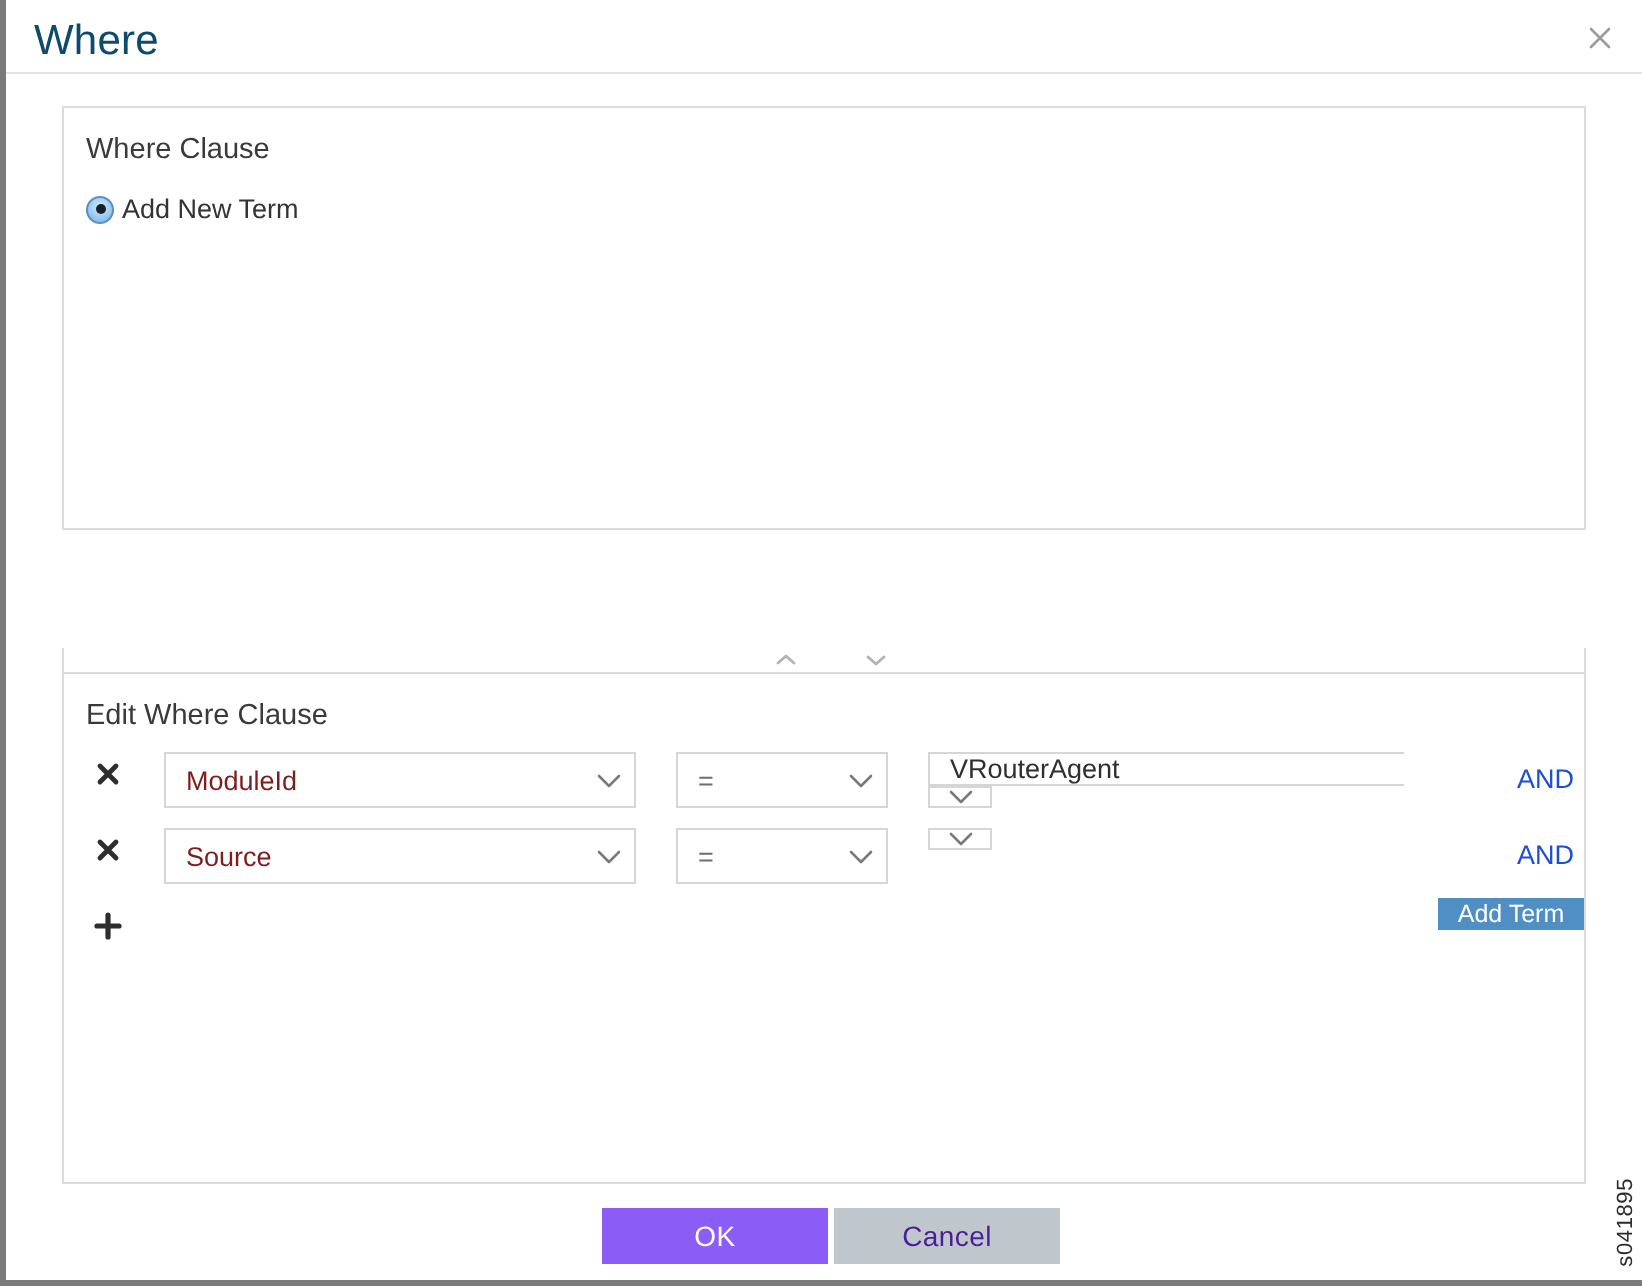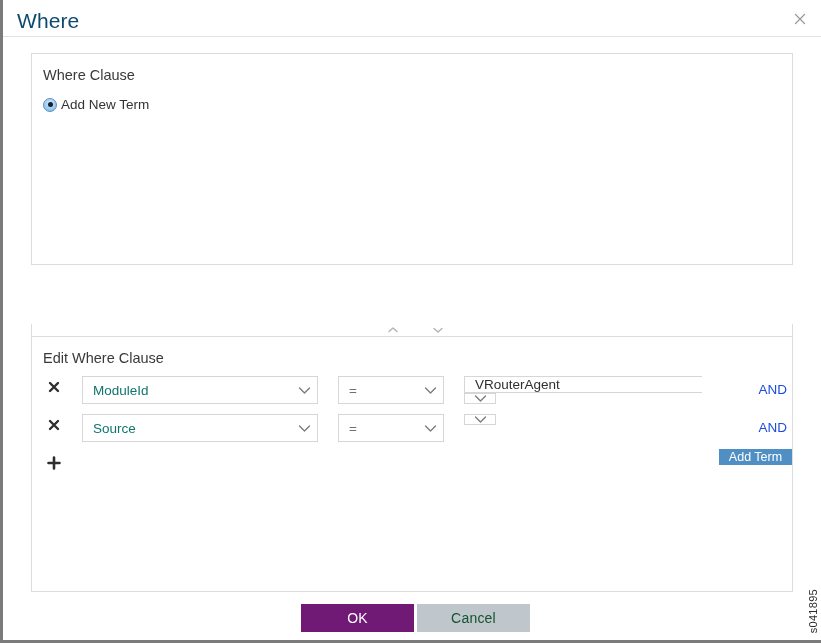--- a/index.html
+++ b/index.html
@@ -189,21 +189,21 @@
   .sel .chev {
     flex: none;
     width: 26px;
     display: flex;
     align-items: center;
     justify-content: center;
   }
   .sel .chev svg { display: block; }
 
   .sel-field { left: 50px;  width: 236px; }
-  .sel-field .txt { color: #0f766e; }
+  .sel-field .txt { color: #7f1d1d; }
 
   .sel-op    { left: 306px; width: 106px; }
   .sel-op .txt { color: #6f6f6f; }
 
   
   .combo {
     position: absolute;
     left: 432px;
     width: 238px;
     height: 28px;
@@ -280,27 +280,27 @@
     width: 113px;
     height: 28px;
     border: none;
     font-size: 14px;
     font-family: "Liberation Sans", sans-serif;
     cursor: pointer;
     letter-spacing: .2px;
   }
   #ok-btn {
     left: 298px;
-    background: #701a75;
+    background: #8b5cf6;
     color: #ffffff;
   }
   #cancel-btn {
     left: 414px;
     background: #bfc6cc;
-    color: #14532d;
+    color: #4c1d95;
   }
 
   
   #side-caption {
     position: absolute;
     right: 2px;
     bottom: 7px;
     font-size: 11px;
     color: #2b2b2b;
     writing-mode: vertical-rl;

